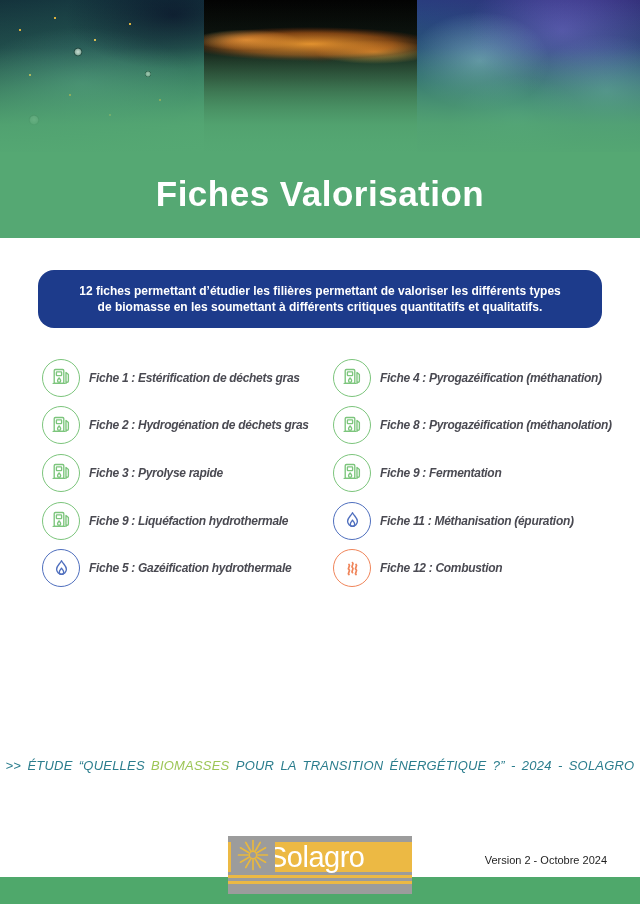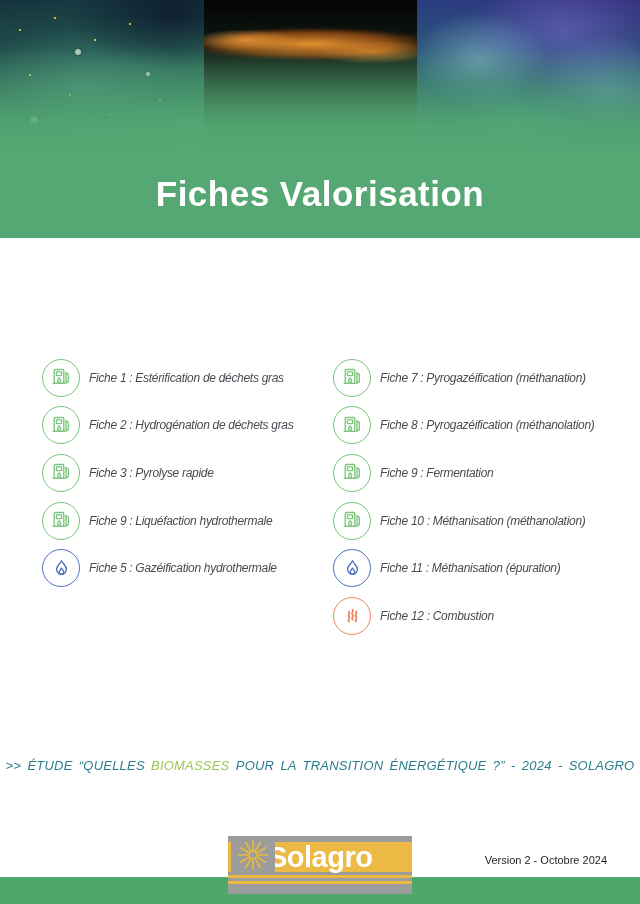--- a/index.html
+++ b/index.html
@@ -55,58 +55,62 @@
   
   .fiche-list{position:absolute;left:42px;top:354px;width:578px;display:grid;grid-template-columns:291px 1fr;}
   .fiche-col{display:flex;flex-direction:column;}
   .fiche-row{height:47.6px;display:flex;align-items:center;}
   .icon-circle{width:38px;height:38px;border-radius:50%;border:1.4px solid currentColor;
     display:flex;align-items:center;justify-content:center;flex:none;box-sizing:border-box;}
   .icon-circle svg{width:25px;height:25px;display:block;}
   .icon-circle.green{color:var(--c-icon-green);}
   .icon-circle.blue{color:var(--c-icon-blue);}
   .icon-circle.orange{color:var(--c-icon-orange);}
-  .fiche-label{margin-left:9px;font-size:12px;font-style:italic;font-weight:normal;
+  .fiche-label{margin-left:9px;font-size:12px;font-style:italic;font-weight:bold;
     color:#4a4a52;letter-spacing:-.3px;white-space:nowrap;}
 
   
   .study-line{position:absolute;left:0;top:758px;width:640px;margin:0;text-align:center;
     font-size:13px;font-weight:normal;font-style:italic;color:var(--c-teal);
     letter-spacing:.2px;word-spacing:2.5px;}
   .study-line .hl{color:var(--c-lime);}
 
   
   .footer-band{position:absolute;left:0;bottom:0;width:640px;height:27px;background:var(--c-footer-green);}
   .logo{position:absolute;left:228px;top:836px;width:184px;height:58px;display:flex;flex-direction:column;}
   .logo-top{height:6px;background:var(--c-gray);}
   .logo-main{height:30px;background:var(--c-yellow);position:relative;display:flex;align-items:center;}
   .logo-sun{position:absolute;left:3px;top:-6px;width:44px;height:38px;background:var(--c-gray);
     display:flex;align-items:center;justify-content:center;}
   .logo-sun svg{width:34px;height:34px;}
-  .logo-text{margin-left:40px;font-size:29px;line-height:28px;font-weight:bold;color:#fff;letter-spacing:-.5px;}
+  .logo-text{margin-left:40px;font-size:29px;line-height:28px;font-weight:normal;color:#fff;letter-spacing:-.5px;}
   .stripe-g3{height:3px;background:var(--c-gray);}
   .stripe-y3{height:3px;background:var(--c-yellow);}
   .stripe-base{height:10px;background:var(--c-gray);}
   .version{position:absolute;right:33px;top:854px;font-size:11px;color:#1f1f1f;}
 </style>
 </head>
 <body>
 
 <div class="page">
 
   <header class="hero">
     <div class="photos">
       <div class="photo photo-biofuel"></div>
       <div class="photo photo-fire"></div>
       <div class="photo photo-smoke"></div>
     </div>
     <div class="green-fade"></div>
     <h1 class="title">Fiches Valorisation</h1>
   </header>
 
+  <section class="intro-box">
+    <span>12 fiches permettant d’étudier les filières permettant de valoriser les différents types</span>
+    <span>de biomasse en les soumettant à différents critiques quantitatifs et qualitatifs.</span>
+  </section>
 
   <section class="fiche-list">
     <div class="fiche-col" id="fiche-col-left">
         <div class="fiche-row">
     <span class="icon-circle green">
             <svg viewBox="0 0 24 24" fill="none" stroke="currentColor" stroke-width="1.3" stroke-linecap="round" stroke-linejoin="round">
               <rect x="5" y="4.3" width="9.2" height="13.4" rx="1.1"></rect>
               <rect x="7.1" y="6.6" width="5" height="3.6" rx="0.5"></rect>
               <path d="M9.7 12.4c-.9 1.2-1.5 1.8-1.5 2.7a1.5 1.5 0 0 0 3 0c0-.9-.6-1.5-1.5-2.7z"></path>
               <path d="M4 17.7h11.2"></path>
@@ -165,21 +169,21 @@
         <div class="fiche-row">
     <span class="icon-circle green">
             <svg viewBox="0 0 24 24" fill="none" stroke="currentColor" stroke-width="1.3" stroke-linecap="round" stroke-linejoin="round">
               <rect x="5" y="4.3" width="9.2" height="13.4" rx="1.1"></rect>
               <rect x="7.1" y="6.6" width="5" height="3.6" rx="0.5"></rect>
               <path d="M9.7 12.4c-.9 1.2-1.5 1.8-1.5 2.7a1.5 1.5 0 0 0 3 0c0-.9-.6-1.5-1.5-2.7z"></path>
               <path d="M4 17.7h11.2"></path>
               <path d="M16.3 17.7V7.2l2.3 1.9v6.3a1.15 1.15 0 0 1-2.3 0z"></path>
             </svg>
           </span>
-    <span class="fiche-label">Fiche 7 : Pyrogazéification (méthanation)</span>
+    <span class="fiche-label">Fiche 4 : Pyrogazéification (méthanation)</span>
   </div>
         <div class="fiche-row">
     <span class="icon-circle green">
             <svg viewBox="0 0 24 24" fill="none" stroke="currentColor" stroke-width="1.3" stroke-linecap="round" stroke-linejoin="round">
               <rect x="5" y="4.3" width="9.2" height="13.4" rx="1.1"></rect>
               <rect x="7.1" y="6.6" width="5" height="3.6" rx="0.5"></rect>
               <path d="M9.7 12.4c-.9 1.2-1.5 1.8-1.5 2.7a1.5 1.5 0 0 0 3 0c0-.9-.6-1.5-1.5-2.7z"></path>
               <path d="M4 17.7h11.2"></path>
               <path d="M16.3 17.7V7.2l2.3 1.9v6.3a1.15 1.15 0 0 1-2.3 0z"></path>
             </svg>
@@ -190,32 +194,20 @@
     <span class="icon-circle green">
             <svg viewBox="0 0 24 24" fill="none" stroke="currentColor" stroke-width="1.3" stroke-linecap="round" stroke-linejoin="round">
               <rect x="5" y="4.3" width="9.2" height="13.4" rx="1.1"></rect>
               <rect x="7.1" y="6.6" width="5" height="3.6" rx="0.5"></rect>
               <path d="M9.7 12.4c-.9 1.2-1.5 1.8-1.5 2.7a1.5 1.5 0 0 0 3 0c0-.9-.6-1.5-1.5-2.7z"></path>
               <path d="M4 17.7h11.2"></path>
               <path d="M16.3 17.7V7.2l2.3 1.9v6.3a1.15 1.15 0 0 1-2.3 0z"></path>
             </svg>
           </span>
     <span class="fiche-label">Fiche 9 : Fermentation</span>
-  </div>
-        <div class="fiche-row">
-    <span class="icon-circle green">
-            <svg viewBox="0 0 24 24" fill="none" stroke="currentColor" stroke-width="1.3" stroke-linecap="round" stroke-linejoin="round">
-              <rect x="5" y="4.3" width="9.2" height="13.4" rx="1.1"></rect>
-              <rect x="7.1" y="6.6" width="5" height="3.6" rx="0.5"></rect>
-              <path d="M9.7 12.4c-.9 1.2-1.5 1.8-1.5 2.7a1.5 1.5 0 0 0 3 0c0-.9-.6-1.5-1.5-2.7z"></path>
-              <path d="M4 17.7h11.2"></path>
-              <path d="M16.3 17.7V7.2l2.3 1.9v6.3a1.15 1.15 0 0 1-2.3 0z"></path>
-            </svg>
-          </span>
-    <span class="fiche-label">Fiche 10 : Méthanisation (méthanolation)</span>
   </div>
         <div class="fiche-row">
     <span class="icon-circle blue">
             <svg viewBox="0 0 24 24" fill="none" stroke="currentColor" stroke-width="1.3" stroke-linecap="round" stroke-linejoin="round">
               <path d="M12 4.5c-1.7 3.3-4.7 4.8-4.7 8.3a4.7 4.7 0 0 0 9.4 0c0-3.5-3-5-4.7-8.3z"></path>
               <path d="M12 11.6c-.9 1.7-2.1 2.4-2.1 3.9a2.1 2.1 0 0 0 4.2 0c0-1.5-1.2-2.2-2.1-3.9z"></path>
             </svg>
           </span>
     <span class="fiche-label">Fiche 11 : Méthanisation (épuration)</span>
   </div>

